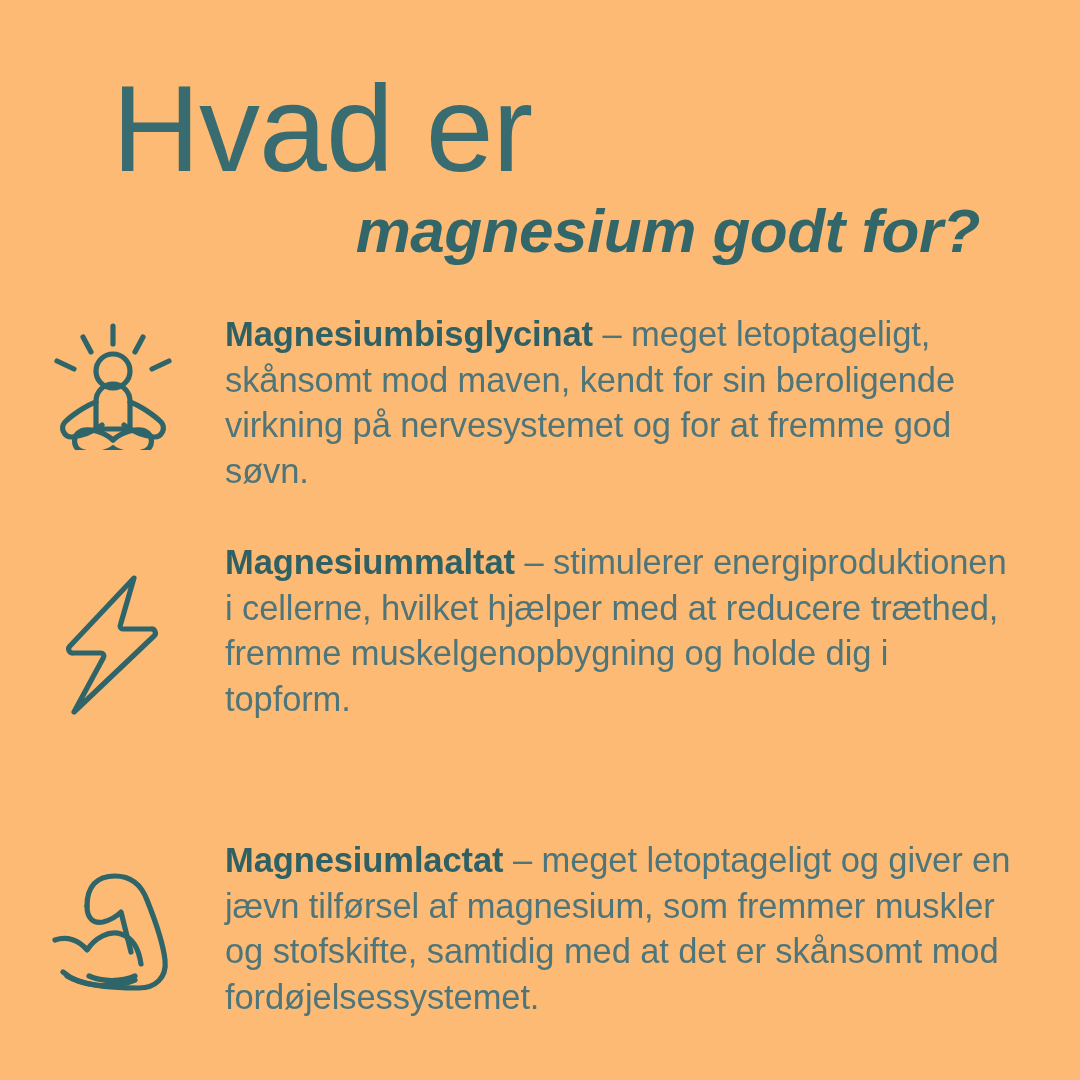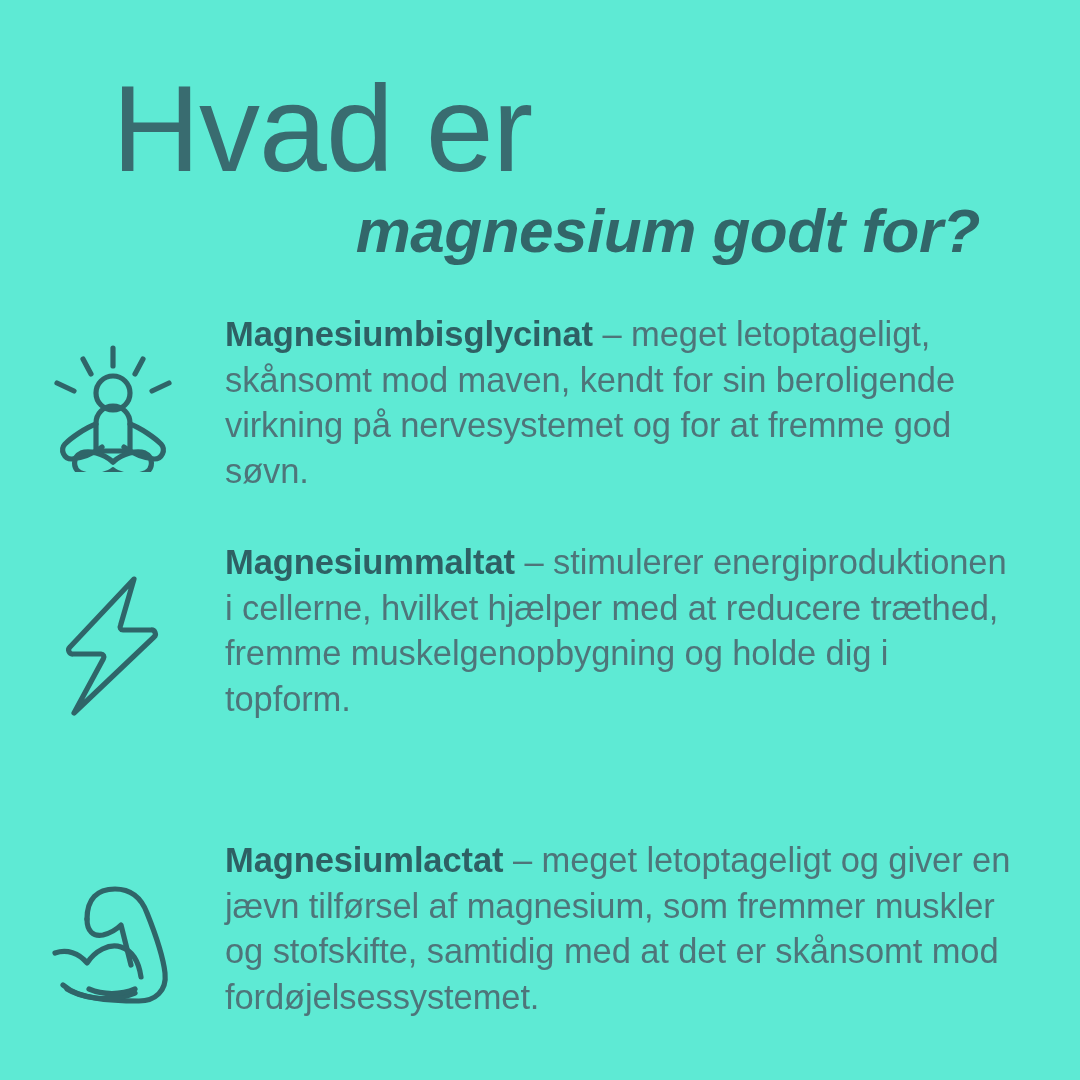--- a/index.html
+++ b/index.html
@@ -11,21 +11,21 @@
     height: 1080px;
     background: #cdd9e2;
     font-family: "Liberation Sans", sans-serif;
     overflow: hidden;
     position: relative;
   }
 
   .poster {
     position: absolute;
     inset: 0;
-    background: #5eead4;
+    background: #fdba74;
   }
 
   
   .header {
     position: absolute;
     left: 0;
     right: 0;
     top: 0;
     height: 300px;
   }
@@ -59,21 +59,21 @@
     position: absolute;
     left: 0;
     right: 0;
     top: 312px;
   }
   .row {
     position: absolute;
     left: 0;
     right: 0;
     display: flex;
-    align-items: center;
+    align-items: flex-start;
   }
   .row-1 { top: 0px; }
   .row-2 { top: 228px; }
   .row-3 { top: 500px; margin-top: 26px; }
 
   .icon-cell {
     width: 225px;
     flex: 0 0 225px;
     display: flex;
     justify-content: center;

